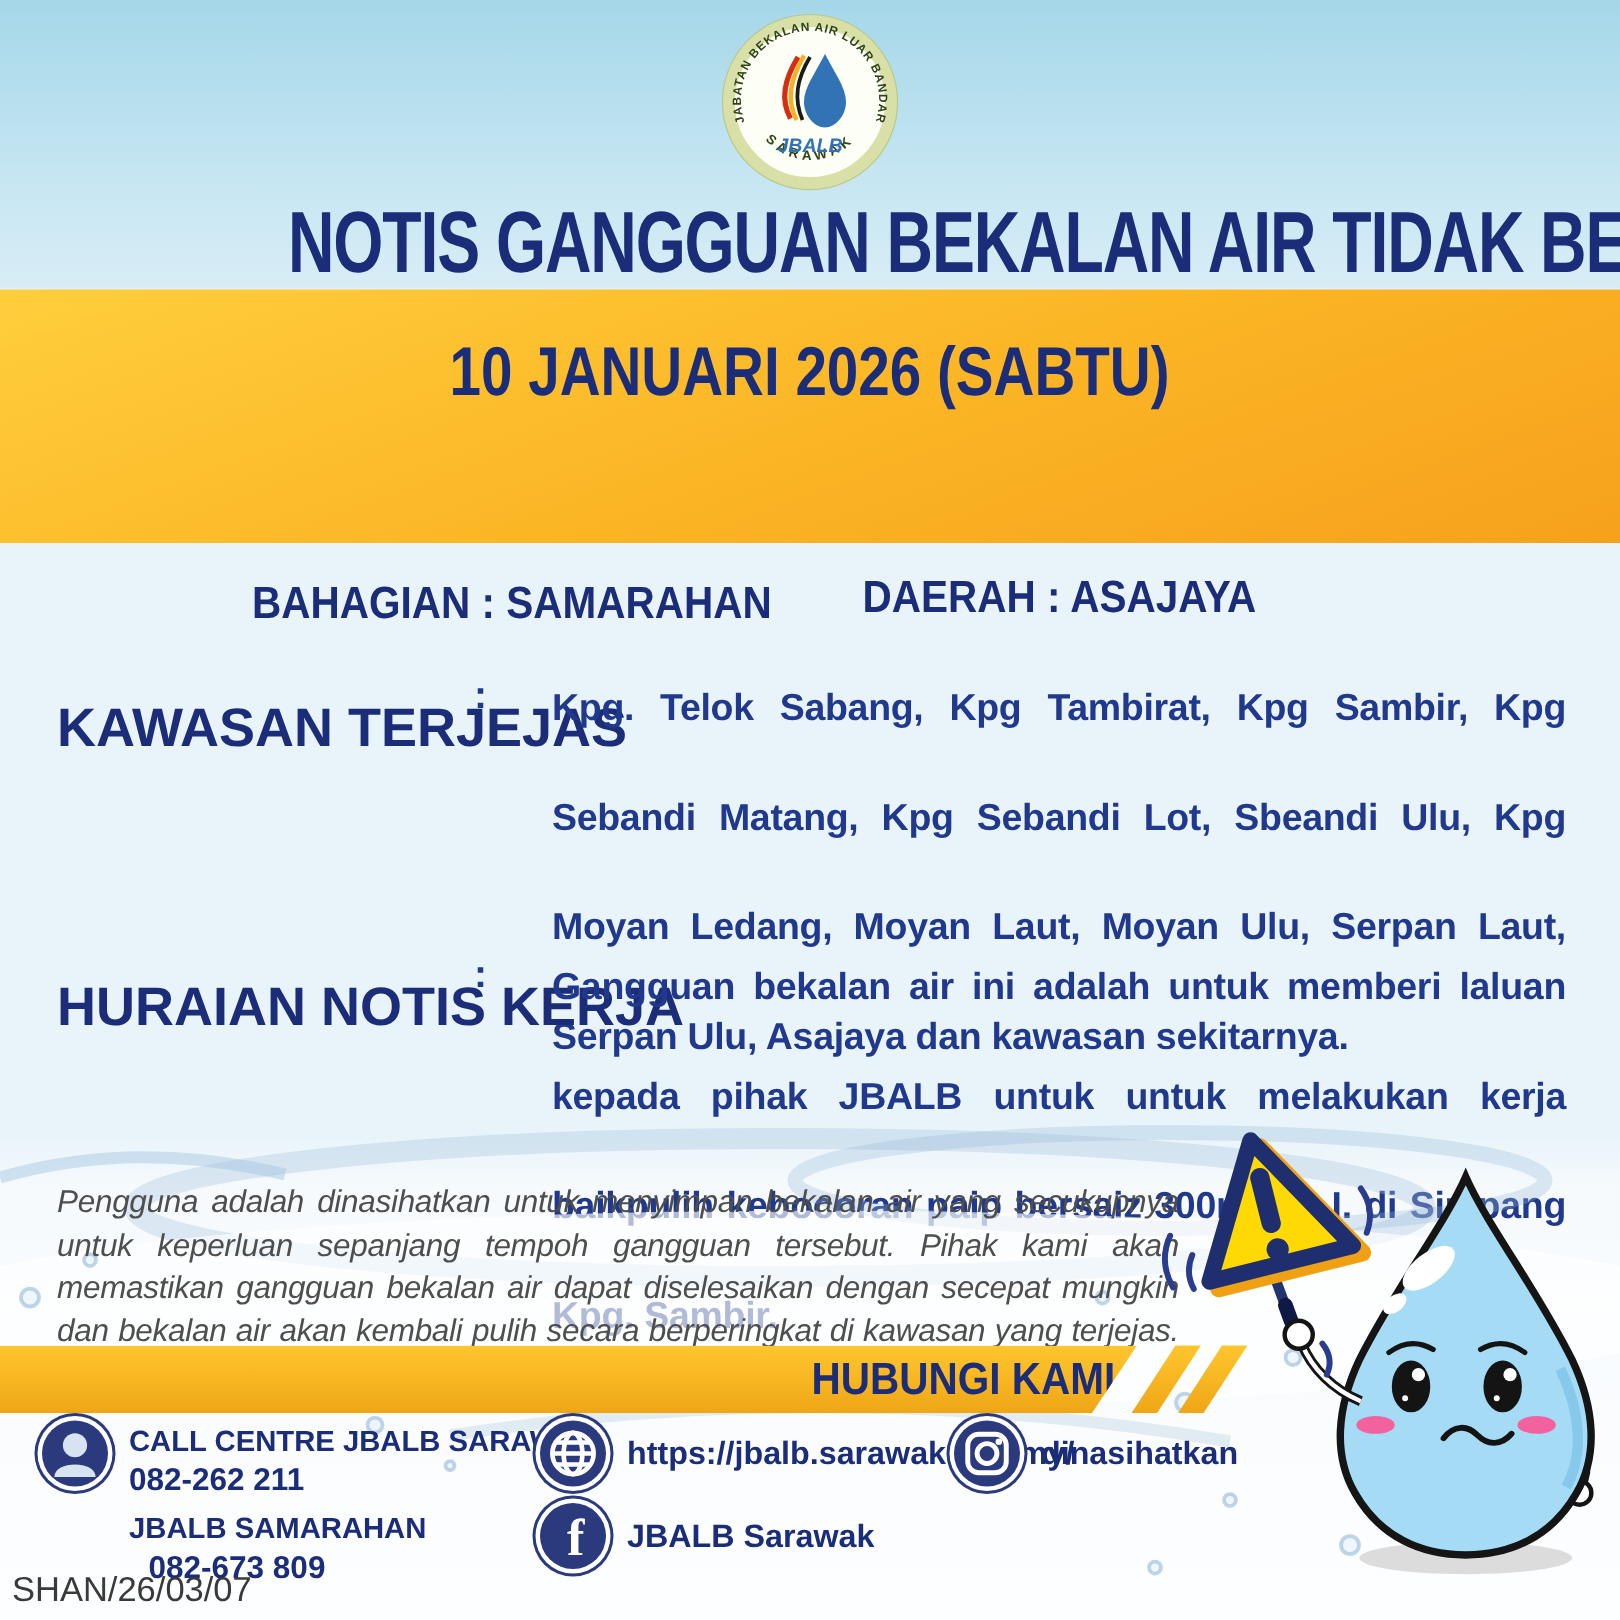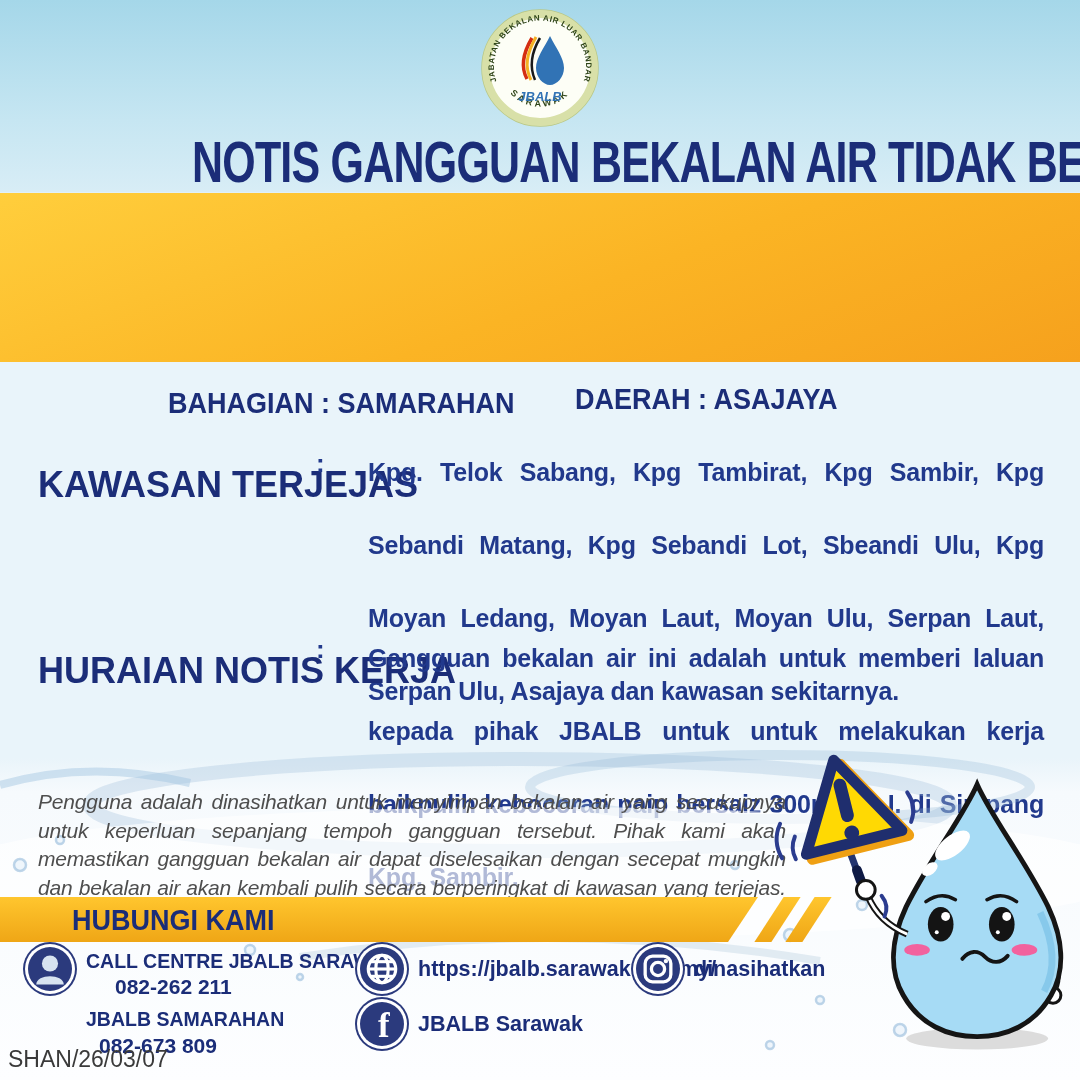--- a/index.html
+++ b/index.html
@@ -44,21 +44,21 @@
   
   .splash{position:absolute; left:0; top:745px; width:1080px; height:335px; z-index:1; pointer-events:none;}
   
   .advisory{position:absolute; left:38px; top:788px; width:748px; z-index:2;
     color:var(--advisory-gray); font-style:italic; font-weight:500; font-size:21px;
     line-height:28.5px; letter-spacing:-0.2px; text-align:justify;}
   
   .contact-bar{position:absolute; left:0; top:897px; width:758px; height:45px; z-index:2;
     background:linear-gradient(180deg,#FFC62E,#EFA616);
     clip-path:polygon(0 0,100% 0,calc(100% - 30px) 100%,0 100%);
-    text-align:left; line-height:45px;}
+    text-align:right; line-height:45px;}
   .contact-bar .heading{display:inline-block; padding-left:64px; color:var(--navy);
     font-weight:700; font-size:30px; transform:scaleX(0.9); transform-origin:center;}
   .stripe{position:absolute; top:897px; width:17px; height:45px; z-index:2;
     background:linear-gradient(180deg,#FFC62E,#EFA616); transform:skewX(-33deg);}
   .stripe.s1{left:769px;} .stripe.s2{left:800px;}
   
   .icon-circle{position:absolute; width:44px; height:44px; border-radius:50%;
     background:var(--icon-navy); z-index:3;
     box-shadow:0 0 0 3px #ffffff, 0 0 0 5px var(--icon-navy);}
   .icon-circle svg{position:absolute; left:0; top:0; width:44px; height:44px;}
@@ -95,20 +95,21 @@
     <path d="M60 30 C51 45 49 58 55 72" fill="none" stroke="#1A1A1A" stroke-width="2.5"></path>
     <path d="M70 28 C76 40 84 50 84 60 C84 69 77 77 70 77 C63 77 56 69 56 60 C56 50 64 40 70 28 Z" fill="#3173B5"></path>
     <text x="60" y="93" text-anchor="middle" font-size="13" font-weight="700" font-style="italic" fill="#3173B5" font-family="Liberation Sans, sans-serif">JBALB</text>
   </svg>
 
   <div class="title">
     <span class="squeeze">NOTIS GANGGUAN BEKALAN AIR TIDAK BERJADUAL</span>
   </div>
 
   <div class="banner">
+    <div class="line"><span class="squeeze">10 JANUARI 2026 (SABTU)</span></div>
   </div>
 
   <div class="region">
     <span class="bahagian"><span class="squeeze">BAHAGIAN : SAMARAHAN</span></span>
     <span class="daerah"><span class="squeeze">DAERAH : ASAJAYA</span></span>
   </div>
 
   <div class="detail kawasan">
     <div class="lbl">KAWASAN TERJEJAS</div>
     <div class="colon">:</div>
@@ -151,21 +152,21 @@
   <div class="stripe s1"></div>
   <div class="stripe s2"></div>
 
   <div class="icon-circle" style="left:28px; top:947px;">
     <svg viewBox="0 0 24 24">
       <circle cx="12" cy="9" r="4.4" fill="#D7E3F0"></circle>
       <path d="M4.5 20.5 C4.5 14.5 19.5 14.5 19.5 20.5 Z" fill="#D7E3F0"></path>
     </svg>
   </div>
   <div class="c-text c-title" style="left:86px; top:950px;">CALL CENTRE JBALB SARAWAK</div>
-  <div class="c-text c-phone" style="left:86px; top:975px;margin-left:29px;">082-262 211</div>
+  <div class="c-text c-phone" style="left:86px; top:975px;">082-262 211</div>
   <div class="c-text c-title" style="left:86px; top:1008px;">JBALB SAMARAHAN</div>
   <div class="c-text c-phone" style="left:99px; top:1034px;">082-673 809</div>
 
   <div class="icon-circle" style="left:360px; top:947px;">
     <svg viewBox="0 0 24 24">
       <g fill="none" stroke="#FFFFFF" stroke-width="1.7">
         <circle cx="12" cy="12" r="7.5"></circle>
         <ellipse cx="12" cy="12" rx="3.4" ry="7.5"></ellipse>
         <line x1="4.5" y1="12" x2="19.5" y2="12"></line>
         <line x1="5.6" y1="8" x2="18.4" y2="8"></line>

